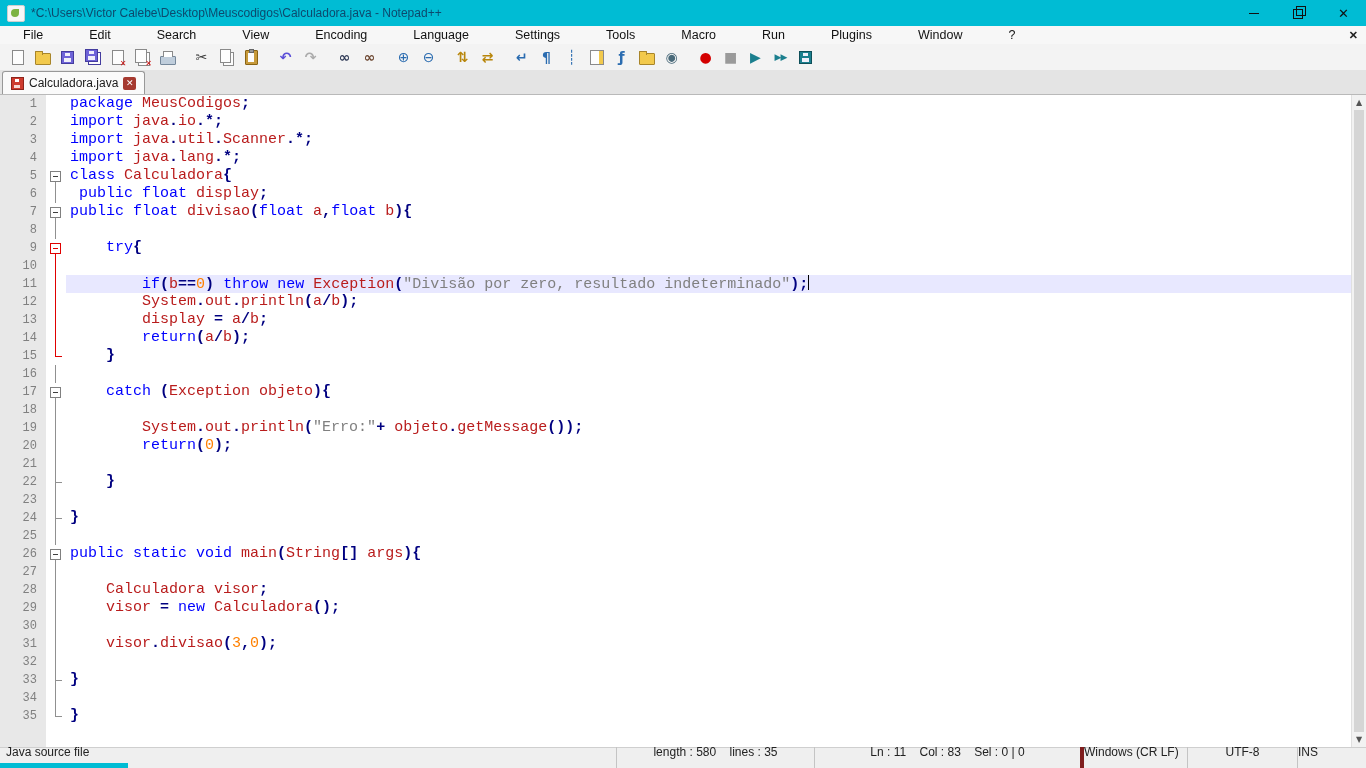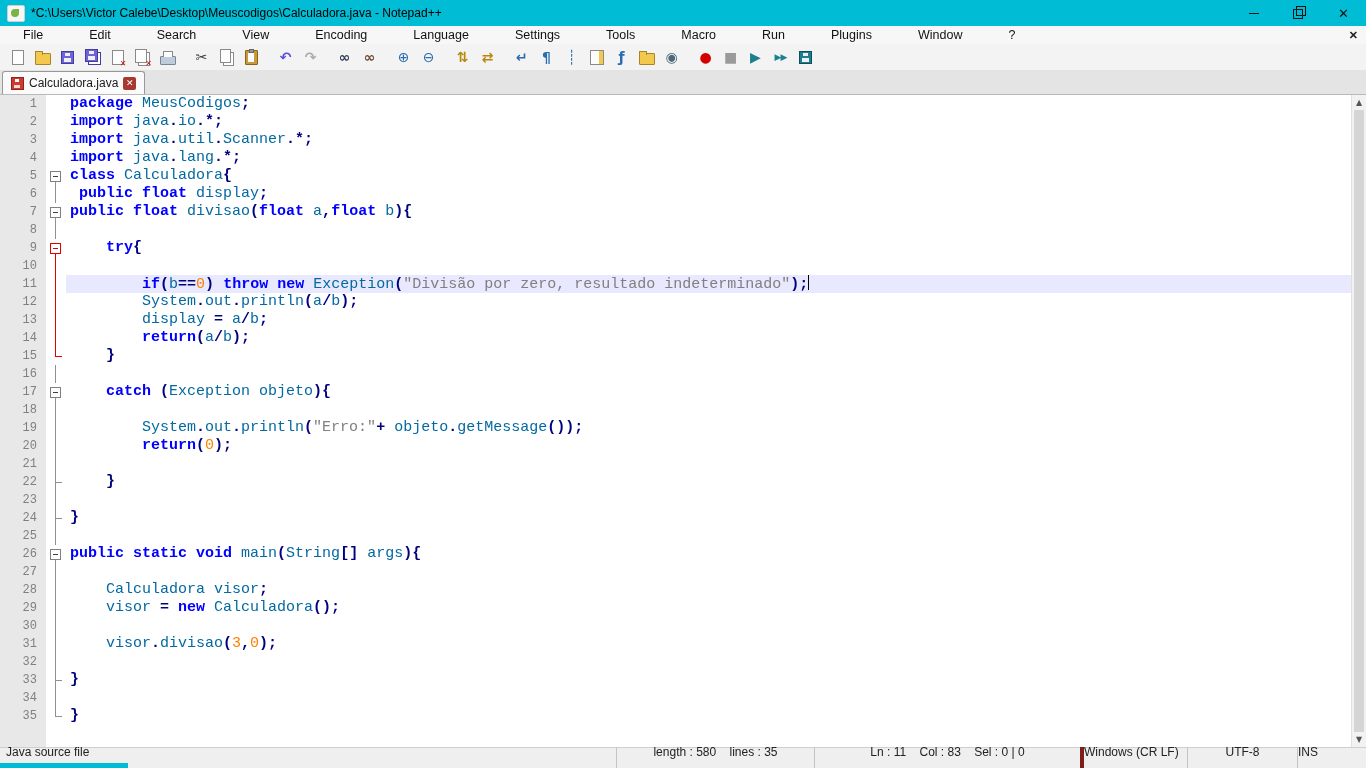--- a/index.html
+++ b/index.html
@@ -3,21 +3,21 @@
 <meta charset="utf-8">
 <style>
   html,body{margin:0;padding:0}
   body{width:1366px;height:768px;overflow:hidden;font-family:"Liberation Sans",sans-serif;background:#888}
   .window{width:1366px;height:768px;display:flex;flex-direction:column;position:relative;background:#fff}
 
   
   .titlebar{height:26px;background:var(--titlebar);display:flex;align-items:center;flex:none}
   .appicon{width:16px;height:15px;margin:0 6px 0 7px;background:#F7F7F7;border:1px solid #CFCFCF;border-radius:2px;position:relative;flex:none}
   .appicon::after{content:"";position:absolute;left:3px;top:3px;width:8px;height:8px;background:#7CB342;border-radius:50% 0 50% 50%}
-  .title-text{font-size:12px;color:#000000;flex:1;white-space:nowrap;overflow:hidden}
+  .title-text{font-size:12px;color:#0c4a6e;flex:1;white-space:nowrap;overflow:hidden}
   .win-controls{display:flex;height:100%;flex:none}
   .ctl{width:45px;display:flex;align-items:center;justify-content:center}
   .ctl-min .bar{width:10px;height:1px;background:#111}
   .ctl-restore .sq{width:8px;height:8px;border:1px solid #111;background:var(--titlebar);position:relative;z-index:0;margin-top:2px;margin-left:-2px}
   .ctl-restore .sq::before{content:"";position:absolute;top:-4px;left:2px;width:8px;height:8px;border:1px solid #111;z-index:-1}
   .ctl-close{font-size:13px;color:#111}
 
   
   .menubar{height:18px;background:var(--menubar_bg);display:flex;align-items:center;position:relative;flex:none;font-size:12.5px}
   .menu-items{display:flex}
@@ -61,25 +61,25 @@
 
   
   .editor{flex:1;position:relative;overflow:hidden;background:#fff}
   #ed-rows{display:flex;flex-direction:column;height:100%}
   .row{display:flex;height:18px;flex:none}
   .row.fill{flex:1;height:auto}
   .ln{flex:none;width:37px;padding-right:9px;text-align:right;background:var(--margin_bg);color:var(--linenum);font:12px/18px "Liberation Mono","DejaVu Sans Mono",monospace}
   .fold{flex:none;width:20px;background:#fff;position:relative}
   .codecell{flex:1;white-space:pre;font:15px/18px "Liberation Mono","DejaVu Sans Mono",monospace;padding-left:4px;overflow:hidden;color:#000}
   .row.cur .codecell{background:var(--cur_line)}
-  .tk-kw{color:var(--kw);font-weight:bold}
+  .tk-kw{color:var(--kw);font-weight:normal}
   .tk-num{color:var(--num)}
   .tk-str{color:var(--str)}
   .tk-op{color:var(--op);font-weight:bold}
-  .tk-d{color:#0369a1}
+  .tk-d{color:#b91c1c}
   .caret{display:inline-block;width:1px;height:15px;background:#000;vertical-align:-2px}
   
   .f-line::before{content:"";position:absolute;left:9px;top:0;bottom:0;width:1px;background:#909090}
   .f-liner::before{content:"";position:absolute;left:9px;top:0;bottom:0;width:1px;background:var(--fold_red)}
   .f-corn::before{content:"";position:absolute;left:9px;top:0;bottom:0;width:1px;background:#909090}
   .f-corn::after{content:"";position:absolute;left:10px;top:9px;width:6px;height:1px;background:#909090}
   .f-cornend::before{content:"";position:absolute;left:9px;top:0;height:10px;width:1px;background:#909090}
   .f-cornend::after{content:"";position:absolute;left:10px;top:9px;width:6px;height:1px;background:#909090}
   .f-cornr::before{content:"";position:absolute;left:9px;top:0;height:10px;width:1px;background:var(--fold_red)}
   .f-cornr::after{content:"";position:absolute;left:10px;top:9px;width:6px;height:1px;background:var(--fold_red)}

